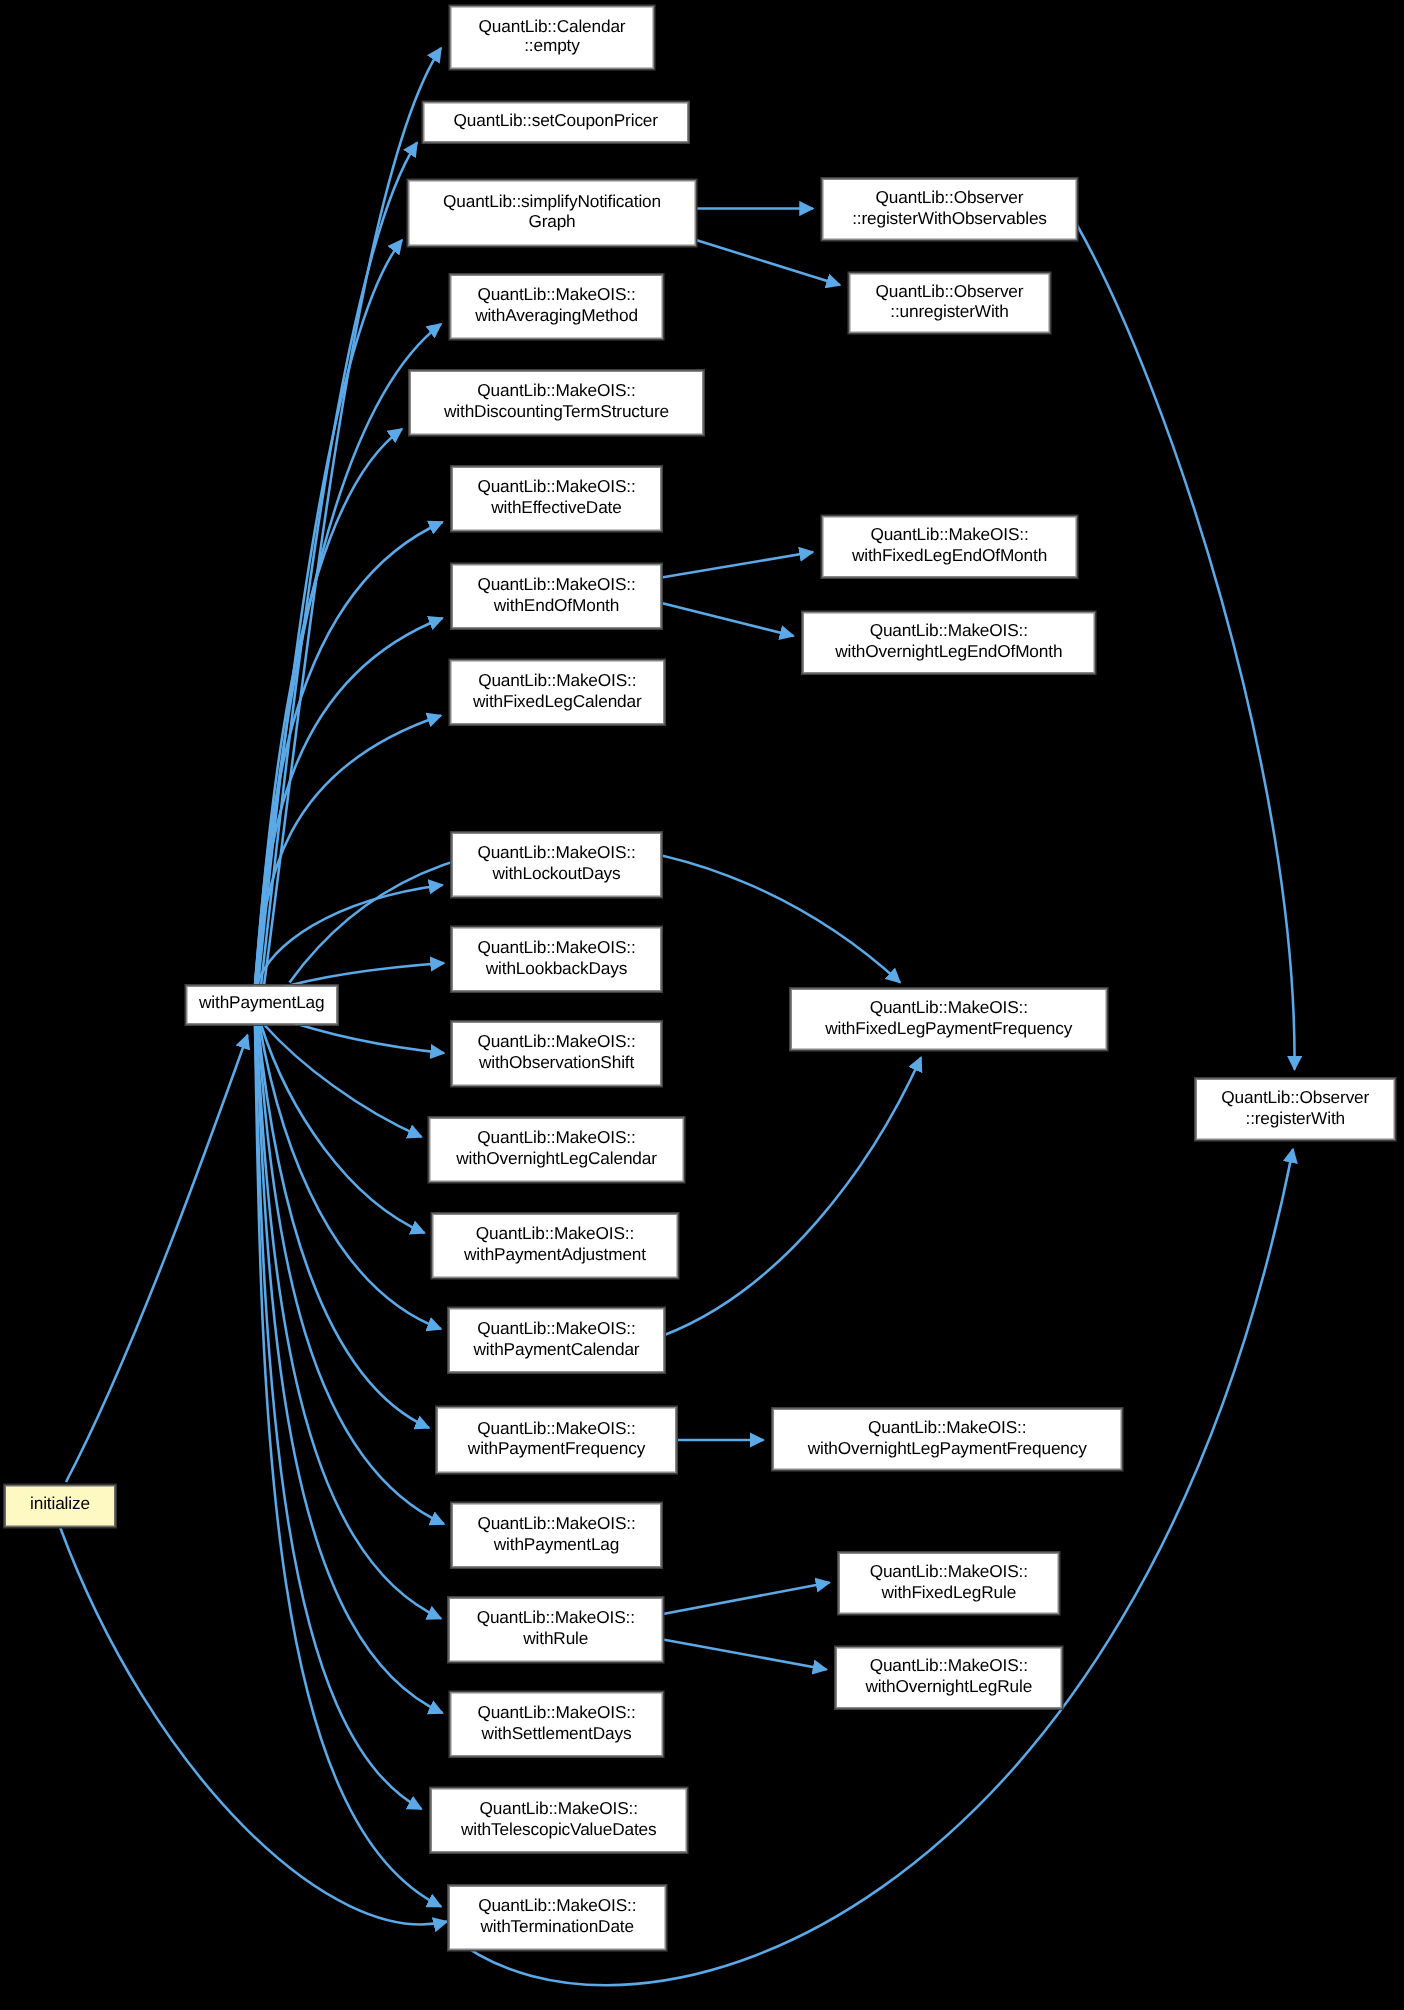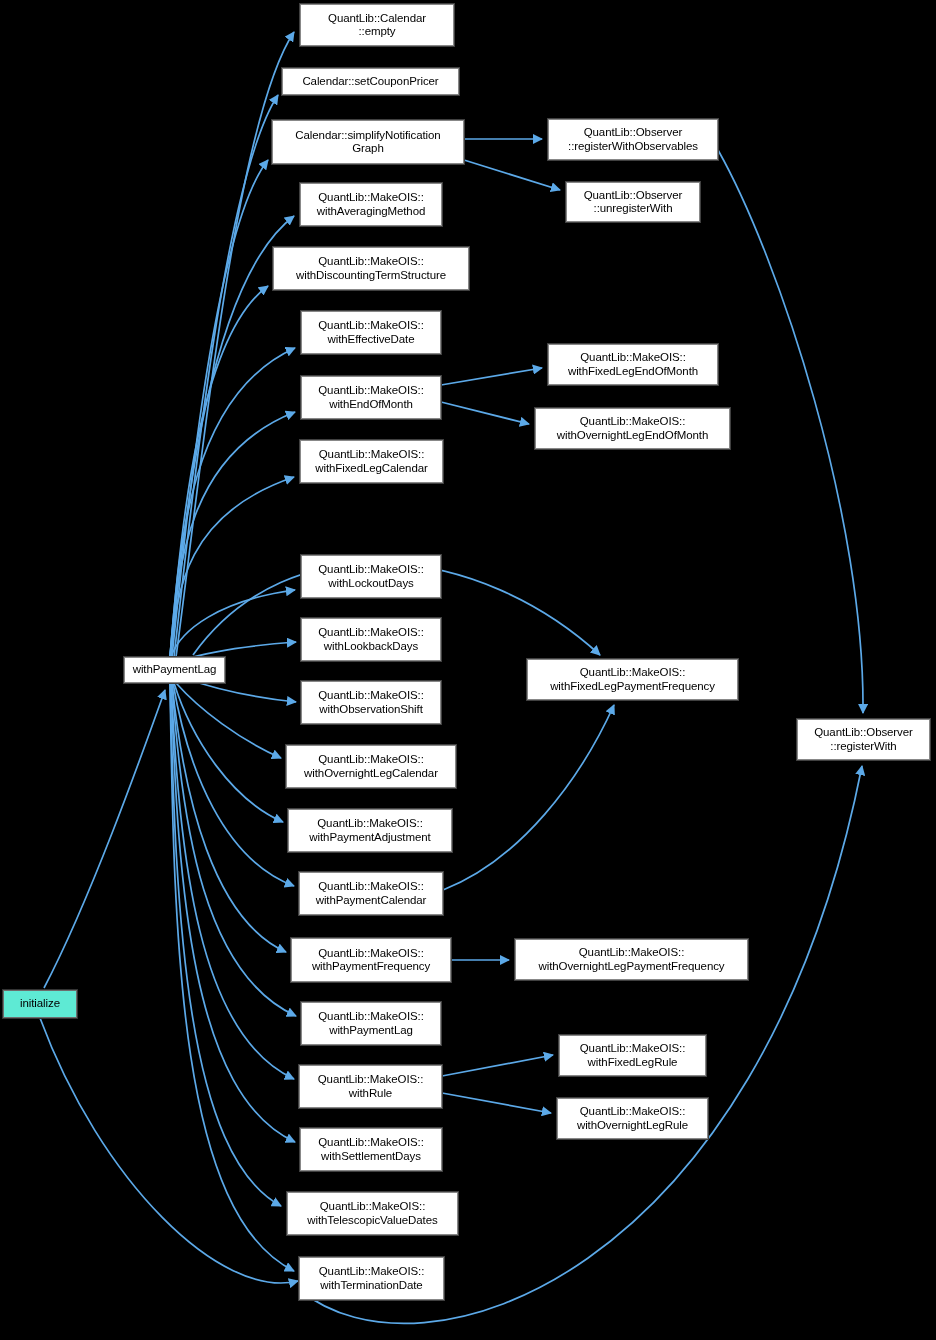--- a/index.html
+++ b/index.html
@@ -33,21 +33,21 @@
     font-size: 11.5px;
     line-height: 13.5px;
     display: flex;
     align-items: center;
     justify-content: center;
     text-align: center;
     white-space: pre-line;
     letter-spacing: -0.1px;
   }
   .node.current {
-    background: #5eead4;
+    background: #fef9c3;
     border: 1px solid #6d6d6d;
     outline: 1px solid #333333;
   }
 </style>
 </head>
 <body>
 
 <div id="canvas">
   <svg id="edge-layer" viewBox="0 0 936 1340">
     <defs>
@@ -87,24 +87,24 @@
         <path d="M 451,960 L 509,960" fill="none" stroke="#5ca9e8" stroke-width="1.7" marker-end="url(#arrow)"></path>
         <path d="M 442,1076 L 553,1055" fill="none" stroke="#5ca9e8" stroke-width="1.7" marker-end="url(#arrow)"></path>
         <path d="M 442,1093 L 551,1113" fill="none" stroke="#5ca9e8" stroke-width="1.7" marker-end="url(#arrow)"></path>
         <path d="M 718,150 C 780,260 865,520 863,713" fill="none" stroke="#5ca9e8" stroke-width="1.7" marker-end="url(#arrow)"></path>
         <path d="M 300,1290 C 420,1390 760,1280 862,766" fill="none" stroke="#5ca9e8" stroke-width="1.7" marker-end="url(#arrow)"></path>
       </g>
   </svg>
   <div id="nodes">
       <div class="node current" style="left: 3px; top: 990px; width: 74px; height: 28px;">initialize</div>
       <div class="node" style="left: 124px; top: 657px; width: 101px; height: 26px;">withPaymentLag</div>
-      <div class="node" style="left: 300px; top: 4px; width: 154px; height: 42px;">QuantLib::Calendar
+      <div class="node" style="left: 300px; top: 4px; width: 136px; height: 42px;">QuantLib::Calendar
 ::empty</div>
-      <div class="node" style="left: 282px; top: 68px; width: 177px; height: 27px;">Calendar::setCouponPricer</div>
-      <div class="node" style="left: 272px; top: 120px; width: 192px; height: 44px;">Calendar::simplifyNotification
+      <div class="node" style="left: 282px; top: 68px; width: 177px; height: 27px;">QuantLib::setCouponPricer</div>
+      <div class="node" style="left: 272px; top: 120px; width: 192px; height: 44px;">QuantLib::simplifyNotification
 Graph</div>
       <div class="node" style="left: 300px; top: 183px; width: 142px; height: 43px;">QuantLib::MakeOIS::
 withAveragingMethod</div>
       <div class="node" style="left: 273px; top: 247px; width: 196px; height: 43px;">QuantLib::MakeOIS::
 withDiscountingTermStructure</div>
       <div class="node" style="left: 301px; top: 311px; width: 140px; height: 43px;">QuantLib::MakeOIS::
 withEffectiveDate</div>
       <div class="node" style="left: 301px; top: 376px; width: 140px; height: 43px;">QuantLib::MakeOIS::
 withEndOfMonth</div>
       <div class="node" style="left: 300px; top: 440px; width: 143px; height: 43px;">QuantLib::MakeOIS::

